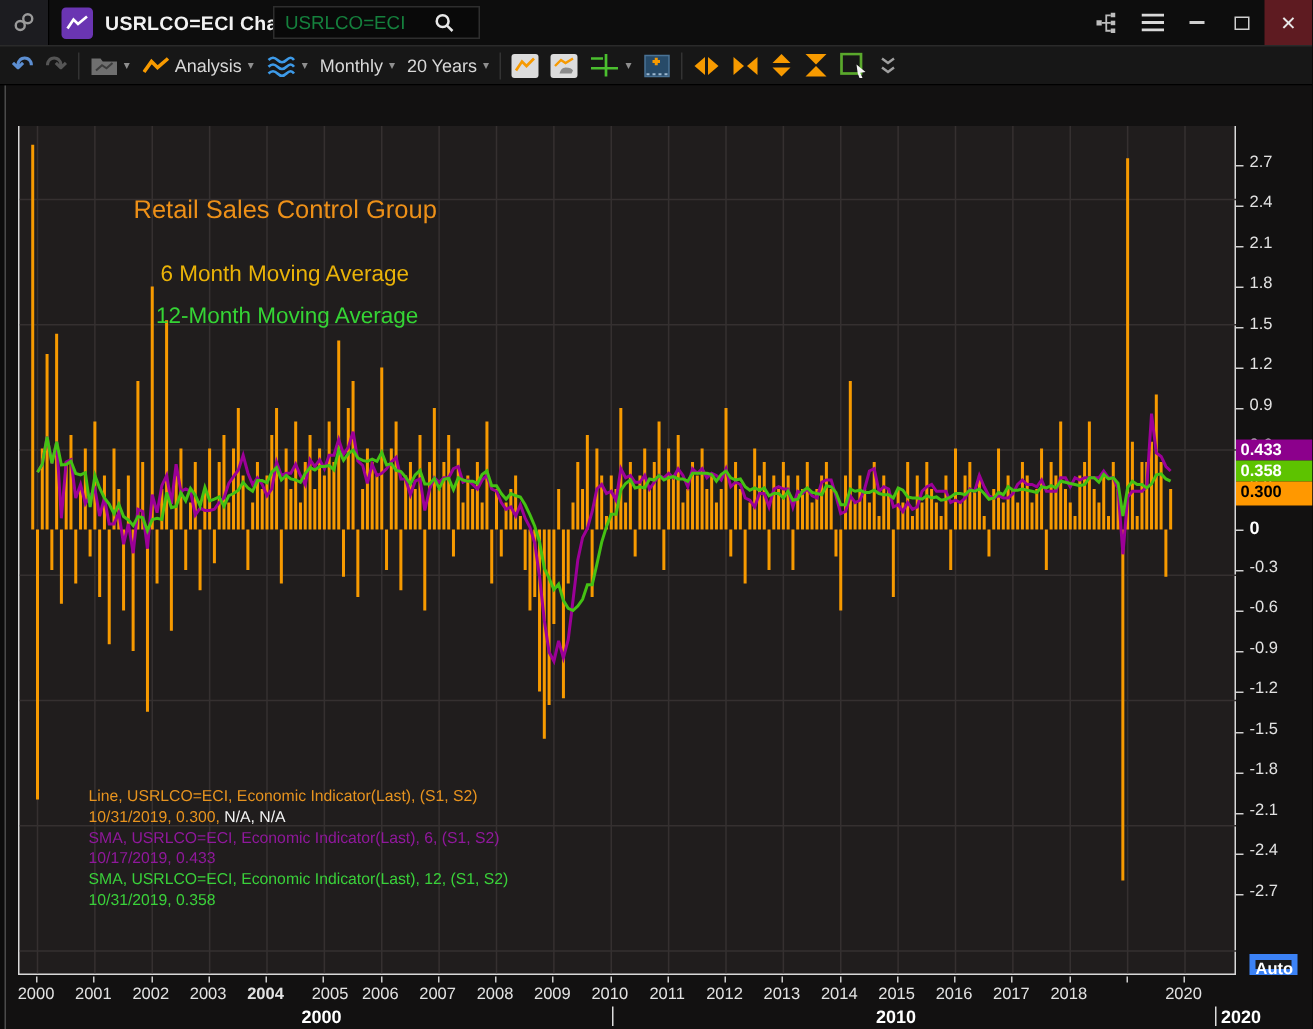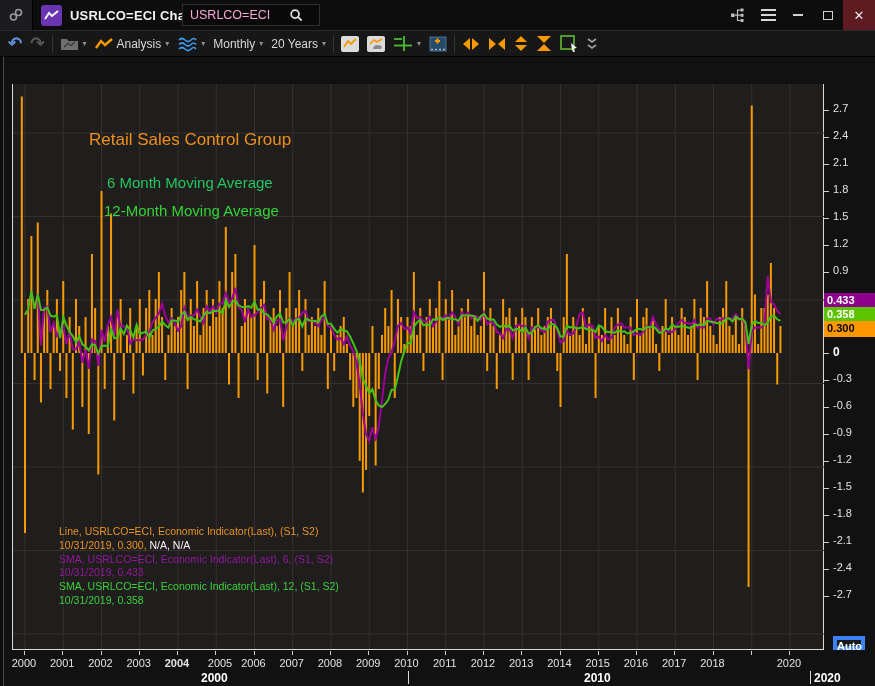--- a/index.html
+++ b/index.html
@@ -12,21 +12,21 @@
   
   #titlebar { position:absolute; left:0; top:0; width:875px; height:30px;
     background:#0d0d0d; display:flex; align-items:center; }
   .link-panel { width:33px; height:30px; background:#1c1c20; display:flex;
     align-items:center; justify-content:center; border-right:1px solid #000; }
   .app-icon { width:21px; height:21px; background:#6a35b2; border-radius:3px;
     margin-left:8px; display:flex; align-items:center; justify-content:center; }
   .win-title { font-size:13px; font-weight:bold; color:#f2f2f2; margin-left:8px; letter-spacing:.2px; }
   .searchbox { position:absolute; left:182px; top:4px; width:138px; height:22px;
     background:#090909; border:1px solid #2e2e2e; display:flex; align-items:center; }
-  .searchbox input { background:transparent; border:none; outline:none; color:#f9a8d4;
+  .searchbox input { background:transparent; border:none; outline:none; color:#15803d;
     font-size:12.5px; font-family:"Liberation Sans",sans-serif; width:106px; padding:0 0 0 7px; }
   .tb-right { position:absolute; right:0; top:0; height:30px; display:flex; align-items:center; }
   .tb-btn { width:30px; height:30px; display:flex; align-items:center; justify-content:center; color:#cfcfcf; }
   .close-btn { width:32px; background:#5e1b21; color:#e8e8e8; font-size:13px; }
   .min-glyph { width:10px; height:2px; background:#cfcfcf; }
   .max-glyph { width:10px; height:9px; border:1.5px solid #cfcfcf; }
   
   #toolbar { position:absolute; left:0; top:30px; width:875px; height:27px;
     background:#171717; border-top:1px solid #2a2a2a; border-bottom:1px solid #000;
     display:flex; align-items:center; padding-left:4px; }
@@ -45,21 +45,21 @@
     background:#232323; display:flex; align-items:center; }
   #chart-header .ttl { font-size:12.5px; font-weight:bold; color:#efefef; margin-left:10px; }
   #chart-header .rng { position:absolute; right:13px; font-size:11px; color:#e9e9e9; }
   #plot-wrap { position:absolute; left:8px; top:27px; width:812px; height:566px;
     border-left:1px solid #d9d9d9; border-right:1px solid #d9d9d9; border-bottom:1px solid #d9d9d9;
     background:#201d1d; }
   #plot-svg { display:block; }
   
   .anno { position:absolute; white-space:nowrap; }
   #anno-title { left:85px; top:73px; font-size:17px; color:#ed9018; }
-  #anno-ma6  { left:103px; top:117px; font-size:15px; color:#22c55e; }
+  #anno-ma6  { left:103px; top:117px; font-size:15px; color:#eab308; }
   #anno-ma12 { left:100px; top:145px; font-size:15px; color:#35d435; }
   .legend { position:absolute; left:55px; top:468px; font-size:10.5px; line-height:13.8px; }
   .lg-or { color:#e8941f; } .lg-mg { color:#90189c; } .lg-gr { color:#3ad13a; } .lg-wh { color:#f5f5f5; }
   
   #y-axis { position:absolute; left:820px; top:27px; width:52px; height:624px; }
   .ylab { position:absolute; left:9px; width:40px; font-size:11px; color:#e2e2e2; }
   .ylab.zero { font-weight:bold; color:#fff; font-size:12px; }
   .ytick { position:absolute; left:0; width:5px; height:1px; background:#cfcfcf; }
   .pill { position:absolute; left:0; width:52px; font-size:11px; font-weight:bold;
     padding:1px 0 0 3px; height:14px; }
@@ -512,21 +512,21 @@
     </div>
 
     <div class="anno" id="anno-title">Retail Sales Control Group</div>
     <div class="anno" id="anno-ma6">6 Month Moving Average</div>
     <div class="anno" id="anno-ma12">12-Month Moving Average</div>
 
     <div class="legend">
       <div class="lg-or">Line, USRLCO=ECI, Economic Indicator(Last), (S1, S2)</div>
       <div><span class="lg-or">10/31/2019, 0.300,</span><span class="lg-wh"> N/A, N/A</span></div>
       <div class="lg-mg">SMA, USRLCO=ECI, Economic Indicator(Last),  6, (S1, S2)</div>
-      <div class="lg-mg">10/31/2019, 0.433</div>
+      <div class="lg-mg">10/17/2019, 0.433</div>
       <div class="lg-gr">SMA, USRLCO=ECI, Economic Indicator(Last),  12, (S1, S2)</div>
       <div class="lg-gr">10/31/2019, 0.358</div>
     </div>
 
     <div id="y-axis">
       <div id="y-labels">
           <div class="ytick" style="top: 26px;"></div>
           <div class="ylab" style="top: 18px;">2.7</div>
           <div class="ytick" style="top: 53px;"></div>
           <div class="ylab" style="top: 45px;">2.4</div>

